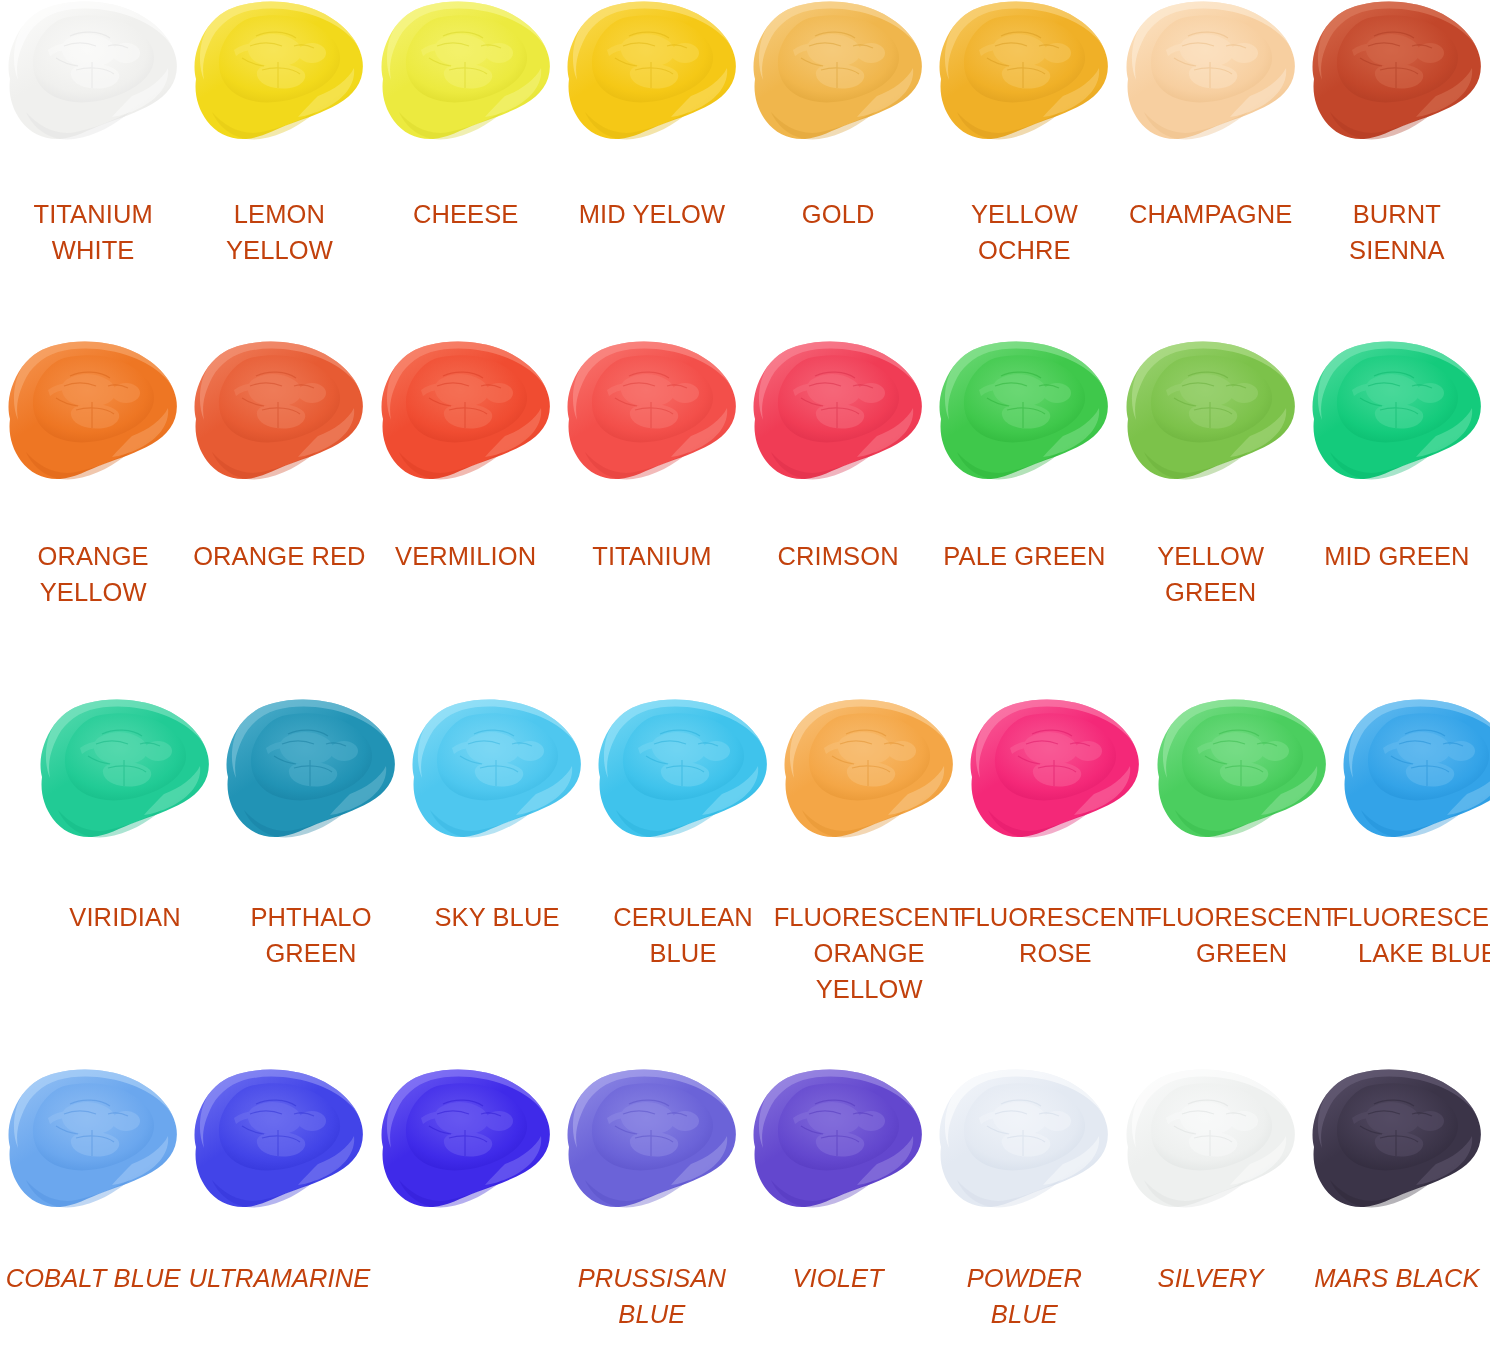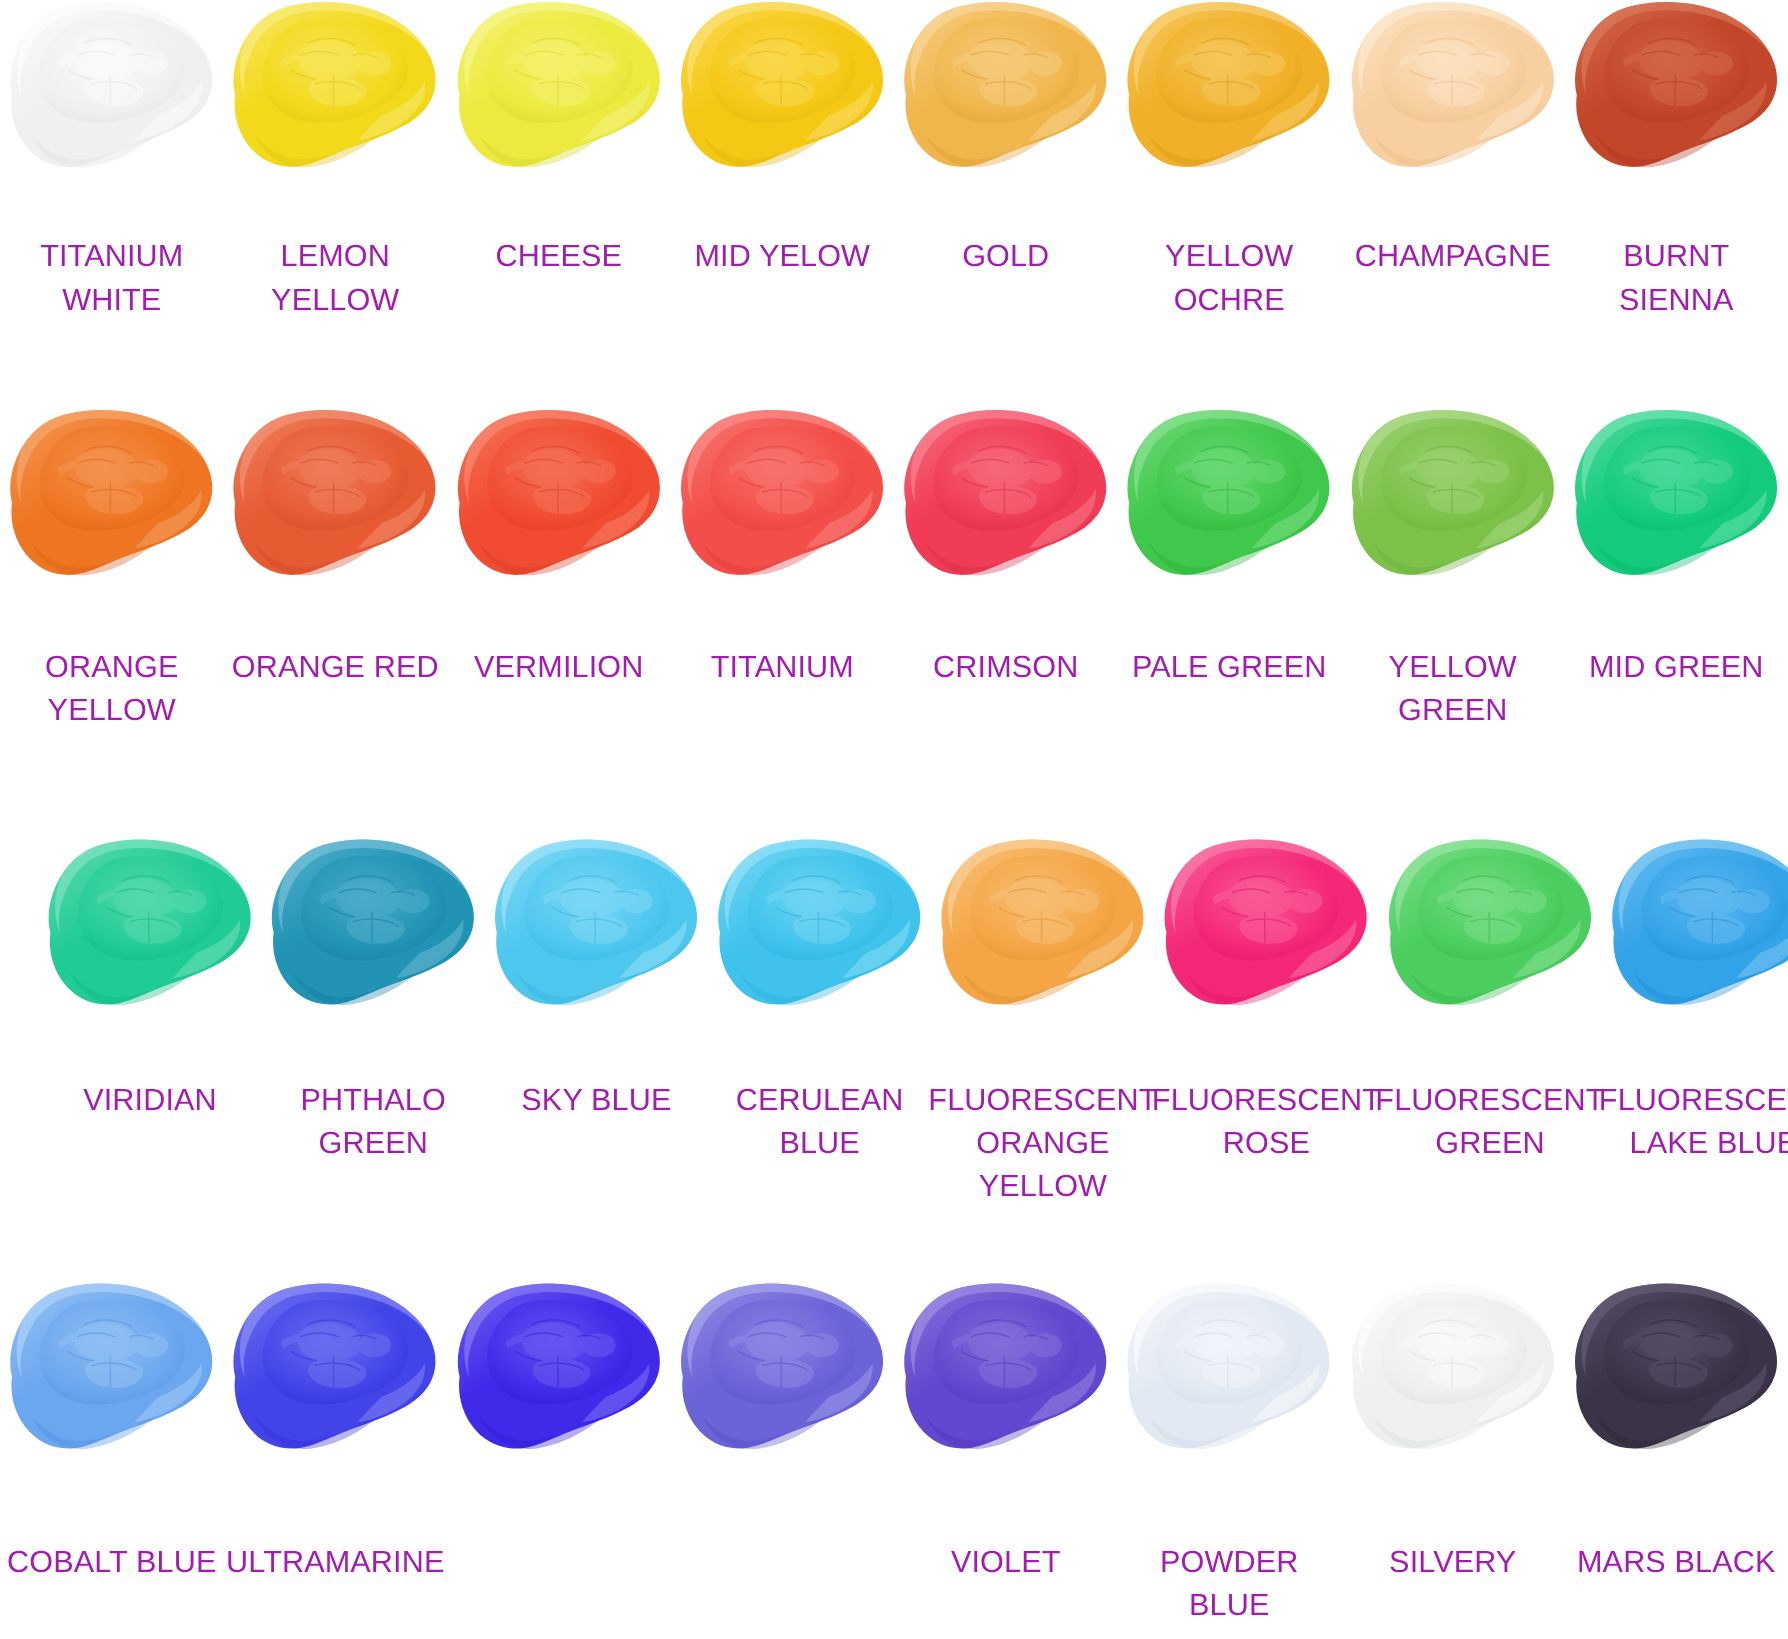--- a/index.html
+++ b/index.html
@@ -62,28 +62,28 @@
   }
 
   
   .swatch-label {
     width: 182px;
     text-align: center;
     font-family: "Liberation Sans", sans-serif;
     font-size: 25.5px;
     line-height: 1.42;
     letter-spacing: 0.1px;
-    color: #a21caf;
+    color: #c2410c;
     word-spacing: 0px;
     font-weight: 400;
   }
   .row-1 .swatch-label { margin-top: 44px; }
   .row-2 .swatch-label { margin-top: 46px; }
   .row-3 .swatch-label { margin-top: 46px; }
-  .row-4 .swatch-label { margin-top: 64px; }
+  .row-4 .swatch-label { margin-top: 40px; font-style: italic; }
 
   .label-wide { width: 192px; }
 </style>
 </head>
 <body>
 
 <div class="chart">
   <div class="swatch-row row-1">
       <div class="swatch-cell">
         <div class="blob-wrap">
@@ -1173,20 +1173,21 @@
               <path d="M60 46 C70 42 82 42 92 46"></path>
               <path d="M72 70 C86 66 102 68 110 74"></path>
               <path d="M88 62 L88 88"></path>
               <path d="M104 46 C110 44 118 45 124 48"></path>
               <path d="M52 58 C58 62 66 65 74 66"></path>
             </g>
             <path d="M128 96 C144 90 158 80 164 68 C166 84 154 99 136 108 C126 113 116 116 108 117 C114 110 122 102 128 96 Z" fill="#b2afee" opacity="0.40"></path>
             <path d="M22 112 C34 126 52 136 72 132 C92 128 110 120 126 112 C112 124 92 136 70 139 C48 142 30 130 22 112 Z" fill="#544bc3" opacity="0.35"></path>
           </svg>
         </div>
+        <div class="swatch-label">PRUSSISAN BLUE</div>
       </div>
       <div class="swatch-cell">
         <div class="blob-wrap">
           <svg class="blob-svg" viewBox="0 0 178 150">
             <defs>
               <linearGradient id="g28body" x1="0.1" y1="0" x2="0.9" y2="1">
                 <stop offset="0" stop-color="#8570dc"></stop>
                 <stop offset="0.4" stop-color="#6347ce"></stop>
                 <stop offset="0.78" stop-color="#6347ce"></stop>
                 <stop offset="1" stop-color="#4e32b8"></stop>

